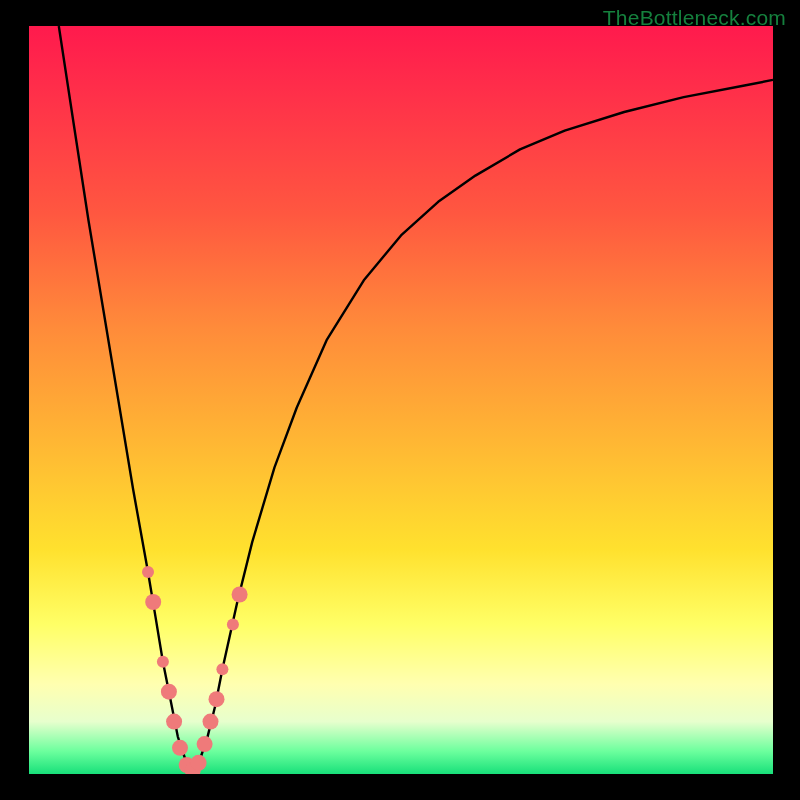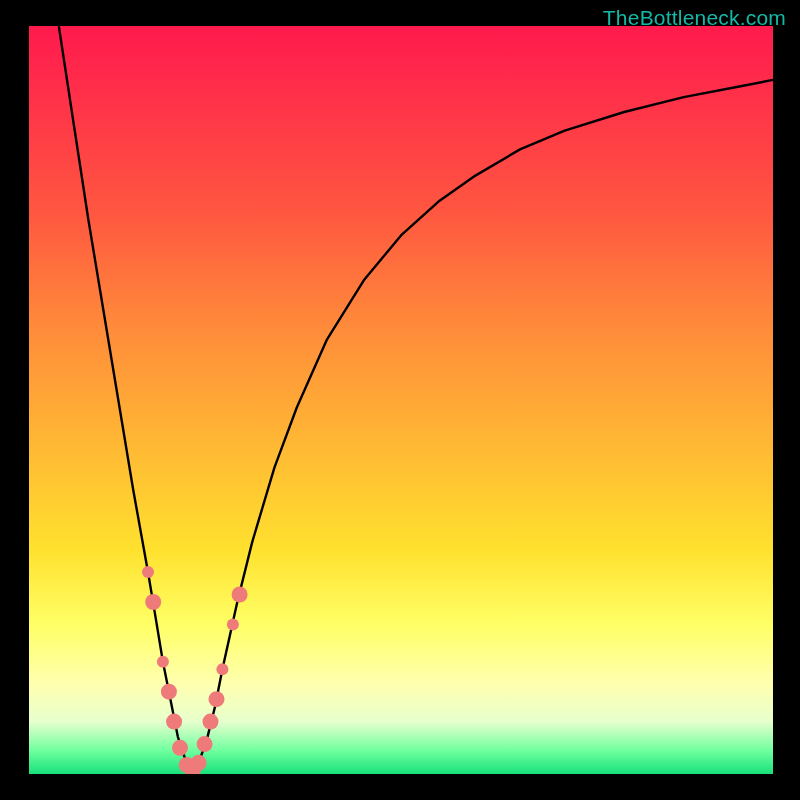--- a/index.html
+++ b/index.html
@@ -38,21 +38,21 @@
       #ffffb0 88%,
       #e7ffcd 93%,
       #6bff9d 97%,
       #18e07a 100%
     );
   }
   .watermark {
     position: absolute;
     top: 6px;
     right: 14px;
-    color: #14b8a6;
+    color: #15803d;
     font-size: 21px;
     font-weight: 400;
     letter-spacing: 0.2px;
     user-select: none;
   }
   svg.curve {
     position: absolute;
     left: 0;
     top: 0;
     width: 744px;

